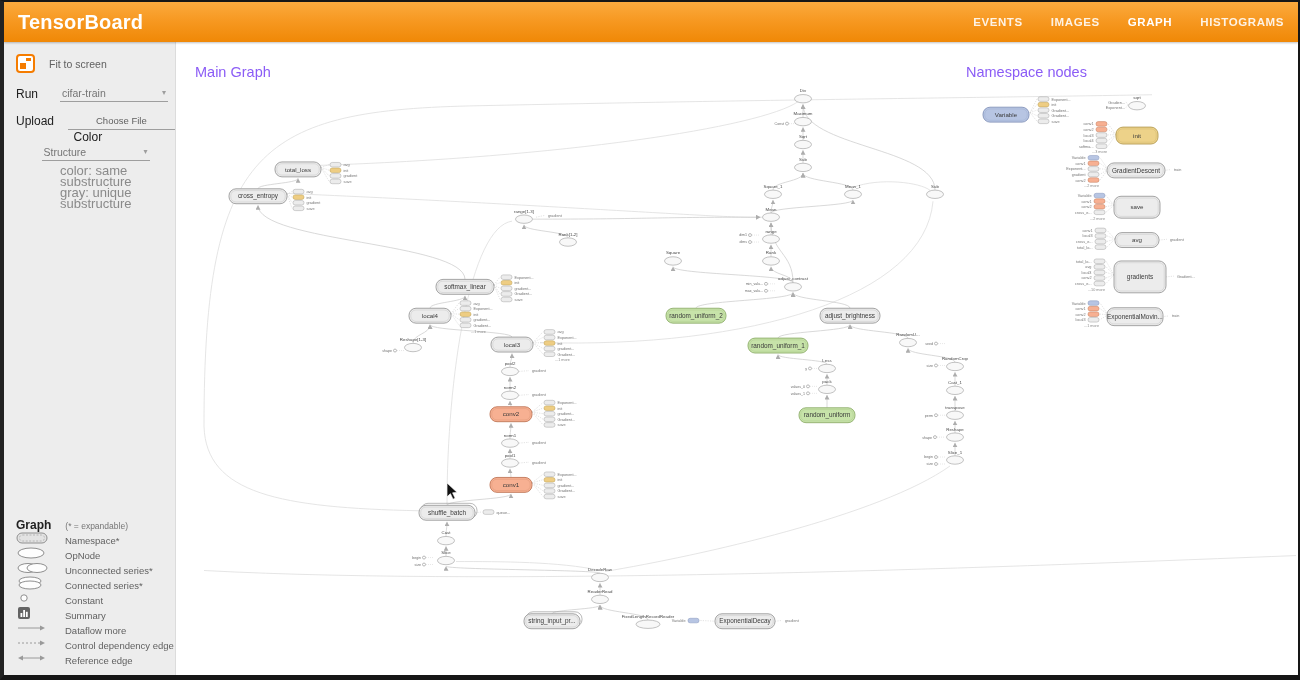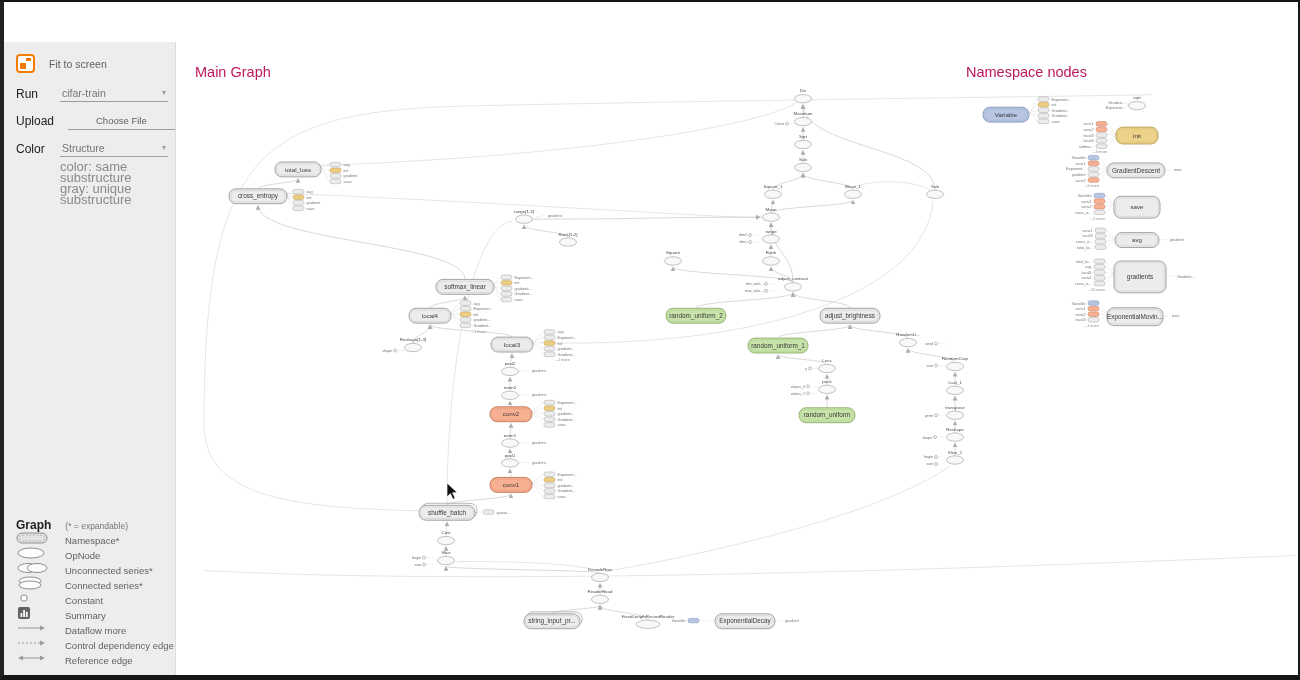--- a/index.html
+++ b/index.html
@@ -25,40 +25,49 @@
   #fit-icon .a{left:2px;bottom:2px;width:6px;height:6px;}
   #fit-icon .b{right:2px;top:2px;width:5px;height:3px;}
   #fit-label{font-size:10.5px;color:#616161;margin-left:14px;}
   .ctl-label{width:44px;font-size:12px;color:#212121;}
   .select{width:108px;border-bottom:1px solid #9e9e9e;font-size:10.5px;color:#757575;
           padding:2px 0 2px 2px;position:relative;cursor:pointer;}
   .select .caret{position:absolute;right:2px;top:3px;font-size:8px;color:#9e9e9e;}
   #upload-btn{width:108px;border-bottom:1px solid #9e9e9e;font-size:9.5px;color:#616161;
           text-align:center;padding:3px 0;cursor:pointer;}
   .caption{margin-left:56px;font-size:13px;color:#8a8a8a;line-height:11px;}
-  #run-row{margin-top:12px;} #upload-row{margin-top:10px;gap:8px;} #color-row{margin-top:10px;}
+  #run-row{margin-top:12px;} #upload-row{margin-top:10px;gap:8px;} #color-row{flex-direction:column;}
   
   #legend{position:absolute;left:12px;bottom:8px;}
   #legend-title{font-size:12px;color:#212121;font-weight:700;display:flex;align-items:baseline;}
   #legend-sub{font-size:8.5px;color:#757575;font-weight:400;margin-left:14px;}
   .leg-row{display:flex;align-items:center;height:14px;margin-top:1px;}
   .leg-glyph{width:40px;flex:0 0 40px;}
   .leg-label{font-size:9.5px;color:#616161;padding-left:9px;}
   
   #main{position:absolute;left:172px;top:40px;right:0;bottom:0;background:#fff;}
-  .graph-heading{position:absolute;font-size:14.5px;color:#be185d;font-weight:500;z-index:3;}
+  .graph-heading{position:absolute;font-size:14.5px;color:#8b5cf6;font-weight:500;z-index:3;}
   #main-title{left:19px;top:22px;}
   #aux-title{left:790px;top:22px;}
   #gsvg{position:absolute;left:0;top:0;width:1124px;height:633px;}
   #gsvg text{font-family:"Liberation Sans",sans-serif;}
 </style>
 </head>
 <body>
 
 <div id="frame">
+  <div id="header">
+    <div id="tb-title">TensorBoard</div>
+    <div id="tabs">
+        <div class="tab">EVENTS</div>
+        <div class="tab">IMAGES</div>
+        <div class="tab active">GRAPH</div>
+        <div class="tab">HISTOGRAMS</div>
+      </div>
+  </div>
 
   <div id="sidebar">
     <div class="side-row" id="fit-row">
       <div id="fit-icon">
           <i class="a"></i>
           <i class="b"></i>
         </div>
       <div id="fit-label">Fit to screen</div>
     </div>
     <div class="side-row" id="run-row">

